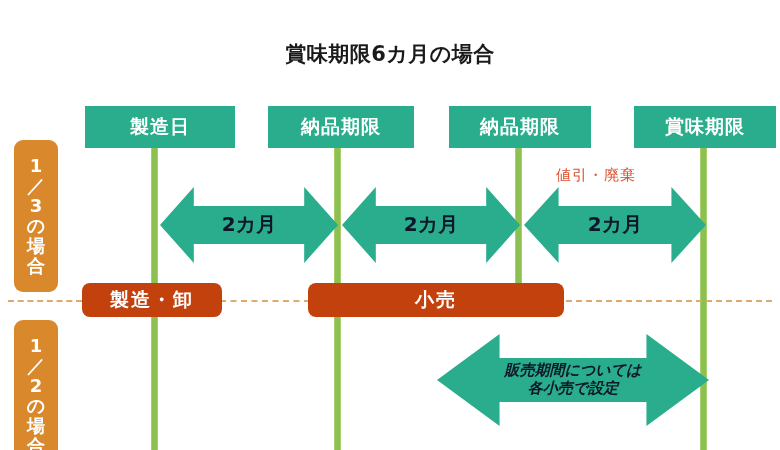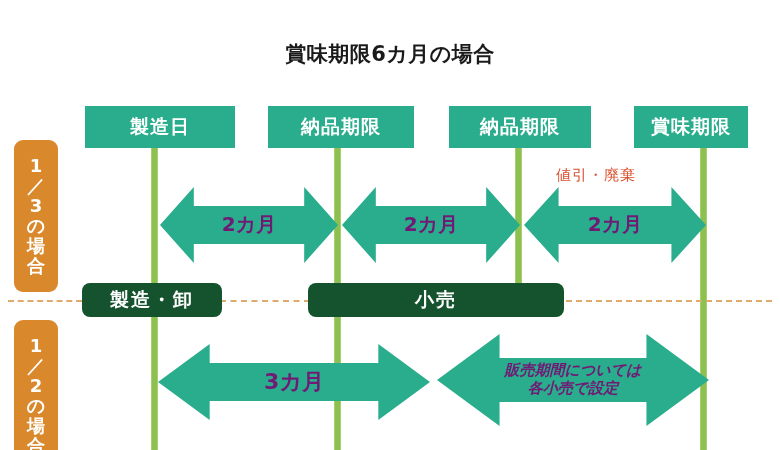--- a/index.html
+++ b/index.html
@@ -73,21 +73,21 @@
     line-height: 1.12;
     box-sizing: border-box;
     padding: 6px 0;
   }
   .sidelabel span { display: block; }
 
   
   .rolebox {
     position: absolute;
     height: 34px;
-    background: #14532d;
+    background: #c2410c;
     border-radius: 8px;
     color: #ffffff;
     font-size: 19px;
     font-weight: bold;
     display: flex;
     align-items: center;
     justify-content: center;
     letter-spacing: 2px;
     box-sizing: border-box;
   }
@@ -99,21 +99,21 @@
     border-top: 2px dashed #e0a96d;
   }
 
   
   .arrow {
     position: absolute;
     background: #29ad8c;
     display: flex;
     align-items: center;
     justify-content: center;
-    color: #701a75;
+    color: #0f172a;
     font-weight: bold;
     box-sizing: border-box;
     -webkit-clip-path: polygon(
         0% 50%, 19% 0%, 19% 25%, 81% 25%, 81% 0%,
         100% 50%, 81% 100%, 81% 75%, 19% 75%, 19% 100%);
     clip-path: polygon(
         0% 50%, 19% 0%, 19% 25%, 81% 25%, 81% 0%,
         100% 50%, 81% 100%, 81% 75%, 19% 75%, 19% 100%);
   }
   .arrow .arrow-text {
@@ -154,21 +154,21 @@
 
   <div class="milestone" style="left:85px;  top:74px; width:150px;">
     <span>製造日</span>
   </div>
   <div class="milestone" style="left:268px; top:74px; width:146px;">
     <span>納品期限</span>
   </div>
   <div class="milestone" style="left:449px; top:74px; width:142px;">
     <span>納品期限</span>
   </div>
-  <div class="milestone" style="left:634px; top:74px; width:114px;">
+  <div class="milestone" style="left:634px; top:74px; width:142px;">
     <span>賞味期限</span>
   </div>
 
   <div class="sidelabel" style="left:14px; top:108px; height:152px;">
     <span>1</span>
     <span>／</span>
     <span>3</span>
     <span>の</span>
     <span>場</span>
     <span>合</span>
@@ -200,21 +200,18 @@
   <div class="divider" style="left:220px; top:268px; width:90px;"></div>
   <div class="divider" style="left:556px; top:268px; width:216px;"></div>
 
   <div class="rolebox" style="left:82px; top:251px; width:140px;">
     <span>製造・卸</span>
   </div>
   <div class="rolebox" style="left:308px; top:251px; width:256px;">
     <span>小売</span>
   </div>
 
-  <div class="arrow" style="left:158px; top:312px; width:272px; height:76px; font-size:22px;">
-    <span class="arrow-text">3カ月</span>
-  </div>
   <div class="arrow narrow" style="left:437px; top:302px; width:272px; height:92px; font-size:15px;font-style:italic;">
     <span class="arrow-text">販売期間については
 各小売で設定</span>
   </div>
 
 </div>
 
 </body></html>

